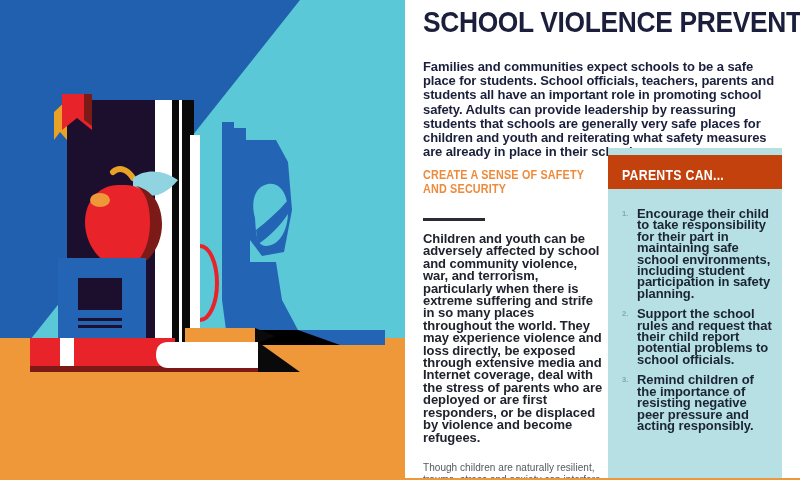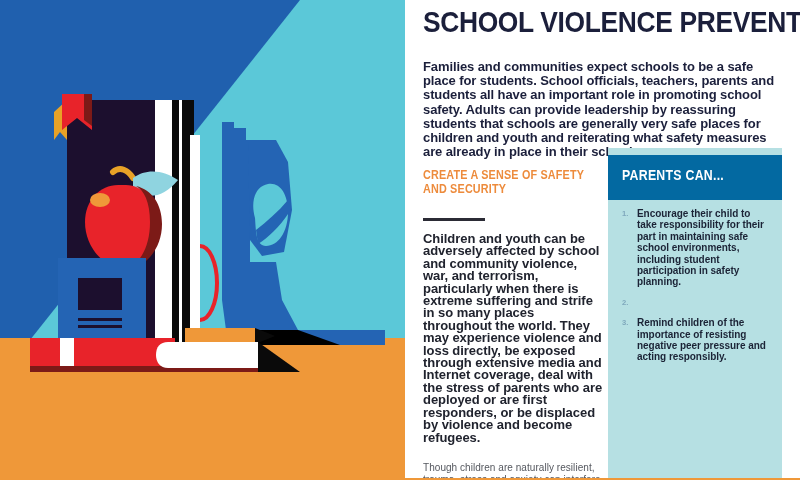--- a/index.html
+++ b/index.html
@@ -57,39 +57,39 @@
     color:#55585f; letter-spacing:0.05px;
   }
 
   
   .panel {
     position:absolute; left:203px; top:148px;
     width:174px; height:332px; background:#b6e0e3;
   }
   .panel-head {
     position:absolute; left:203px; top:155px;
-    width:174px; height:45px; background:#0369a1;
+    width:174px; height:34px; background:#c2410c;
   }
   .panel-head span {
     position:absolute; left:14px; top:12px;
     font-family:"Liberation Sans Narrow","Liberation Sans",sans-serif;
     font-size:14px; font-weight:bold; color:#ffffff;
     letter-spacing:0.3px;
     transform:scaleX(0.88); transform-origin:left center;
   }
   .panel-list { position:absolute; left:217px; top:208px; width:150px; }
   .li { display:flex; margin-bottom:9px; }
   .li-num {
     width:15px; flex:0 0 15px;
     font-size:7.6px; line-height:11.4px; font-weight:bold;
     color:#7fa8bc;
   }
   .li-txt {
     flex:1;
-    font-size:10px; line-height:11.4px; font-weight:bold;
+    font-size:13px; line-height:11.4px; font-weight:bold;
     color:#1b2336; letter-spacing:-0.05px;
   }
 
   .footline {
     position:absolute; left:0; bottom:0; width:800px; height:2px;
     background:#ef9839;
   }
 </style>
 </head>
 <body>
@@ -181,20 +181,21 @@
       <span>PARENTS CAN...</span>
     </div>
 
     <div class="panel-list">
       <div class="li">
         <div class="li-num">1.</div>
         <div class="li-txt">Encourage their child to take responsibility for their part in maintaining safe school environments, including student participation in safety planning.</div>
       </div>
       <div class="li">
         <div class="li-num">2.</div>
+        <div class="li-txt">Support the school rules and request that their child report potential problems to school officials.</div>
       </div>
       <div class="li">
         <div class="li-num">3.</div>
         <div class="li-txt">Remind children of the importance of resisting negative peer pressure and acting responsibly.</div>
       </div>
     </div>
   </div>
 
   <div class="footline"></div>
 </div>

